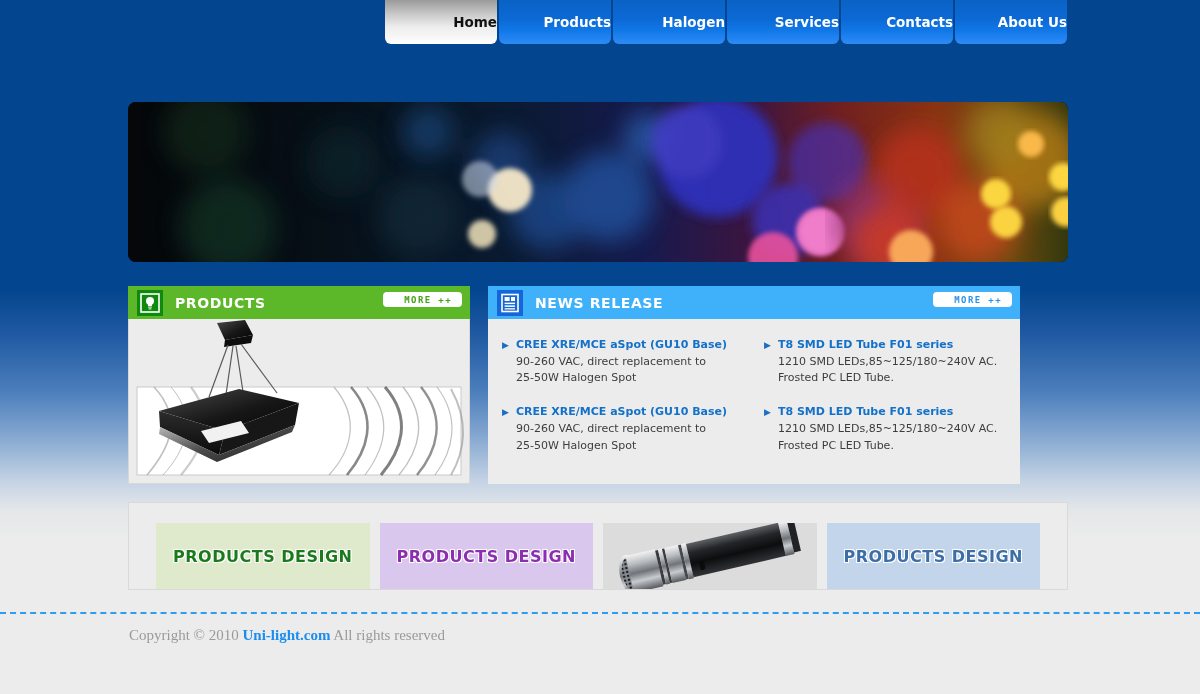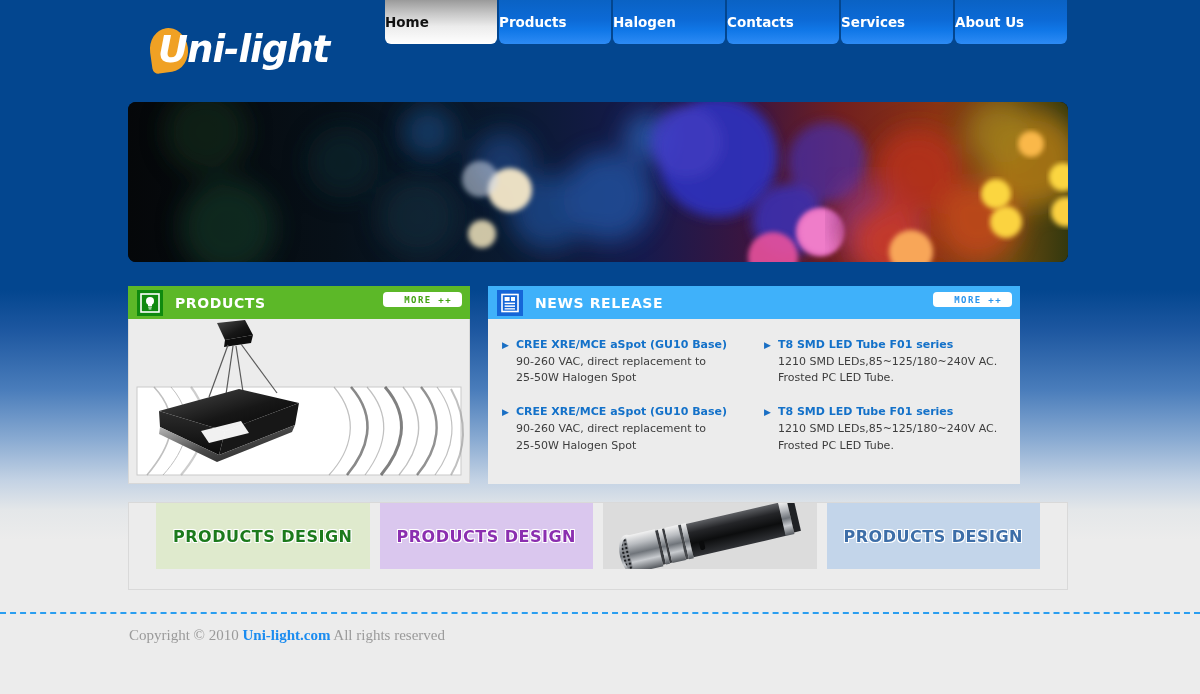--- a/index.html
+++ b/index.html
@@ -69,21 +69,21 @@
     top: 0px;
     display: flex;
     gap: 2px;
   }
   .nav-tab {
     width: 112px;
     height: 44px;
     border-radius: 0 0 6px 6px;
     display: flex;
     align-items: center;
-    justify-content: flex-start;
+    justify-content: flex-end;
     font-size: 13.5px;
     font-weight: bold;
     color: #ffffff;
     font-family: "DejaVu Sans", sans-serif;
     background: linear-gradient(to bottom, #0a62c4 0%, #0c6ad6 45%, #1178e8 70%, #2d8bf5 100%);
     cursor: pointer;
     user-select: none;
   }
   .nav-tab.active {
     background: linear-gradient(to bottom, #9a9a9a 0%, #c6c6c6 30%, #ececec 60%, #ffffff 100%);
@@ -216,21 +216,21 @@
   
   .design-strip {
     position: absolute;
     left: 128px;
     top: 502px;
     width: 940px;
     height: 88px;
     background: #ececec;
     border: 1px solid #d9d9d9;
     display: flex;
-    align-items: flex-start;
+    align-items: flex-end;
     padding: 0 27px;
     gap: 10px;
   }
   .design-card {
     flex: 1;
     height: 66px;
     display: flex;
     align-items: center;
     justify-content: center;
     position: relative;
@@ -268,40 +268,36 @@
     color: #1b8cf0;
     font-weight: bold;
     cursor: pointer;
   }
 </style>
 </head>
 <body>
 
 <div class="header">
 
-  <div class="logo-wrap">
-    <div class="logo-drop"></div>
-    <div class="logo-text">Uni-light</div>
-  </div>
 
   <nav class="nav">
     <div class="nav-tab active">
         <span>Home</span>
       </div>
     <div class="nav-tab">
         <span>Products</span>
       </div>
     <div class="nav-tab">
         <span>Halogen</span>
       </div>
     <div class="nav-tab">
+        <span>Services</span>
+      </div>
+    <div class="nav-tab">
         <span>Contacts</span>
-      </div>
-    <div class="nav-tab">
-        <span>Services</span>
       </div>
     <div class="nav-tab">
         <span>About Us</span>
       </div>
   </nav>
 </div>
 
 <div class="banner">
   <svg width="940" height="160" viewBox="0 0 940 160">
     <defs>

